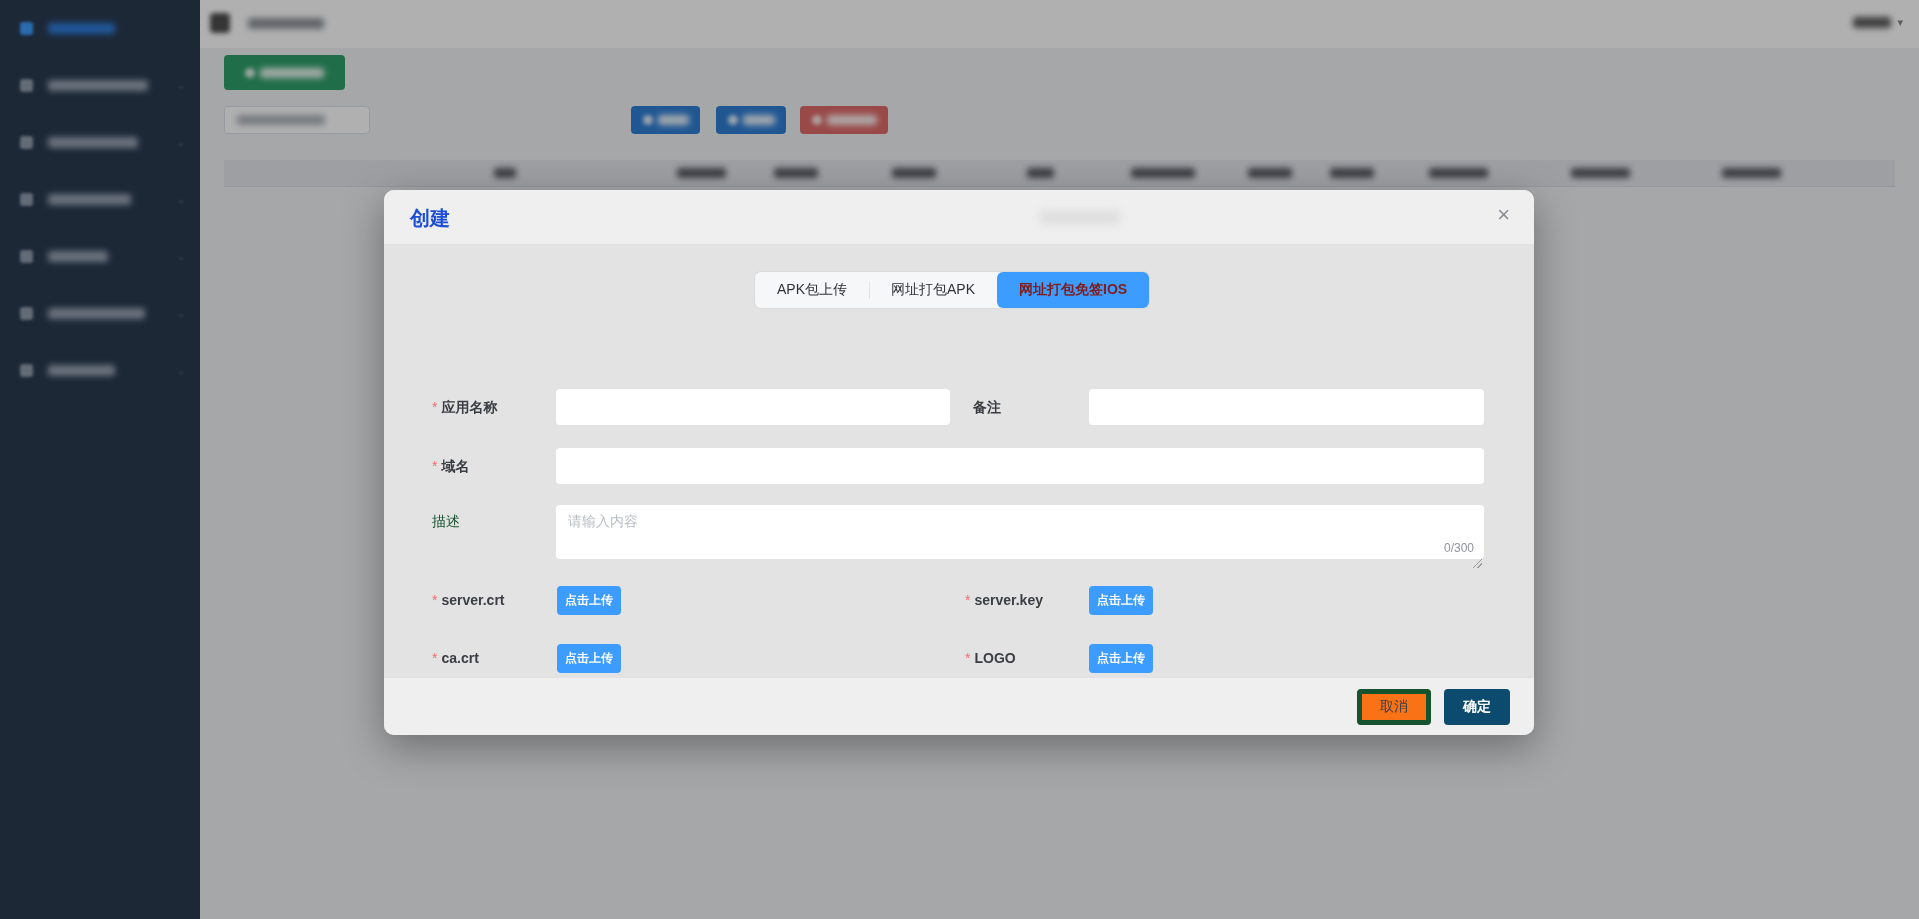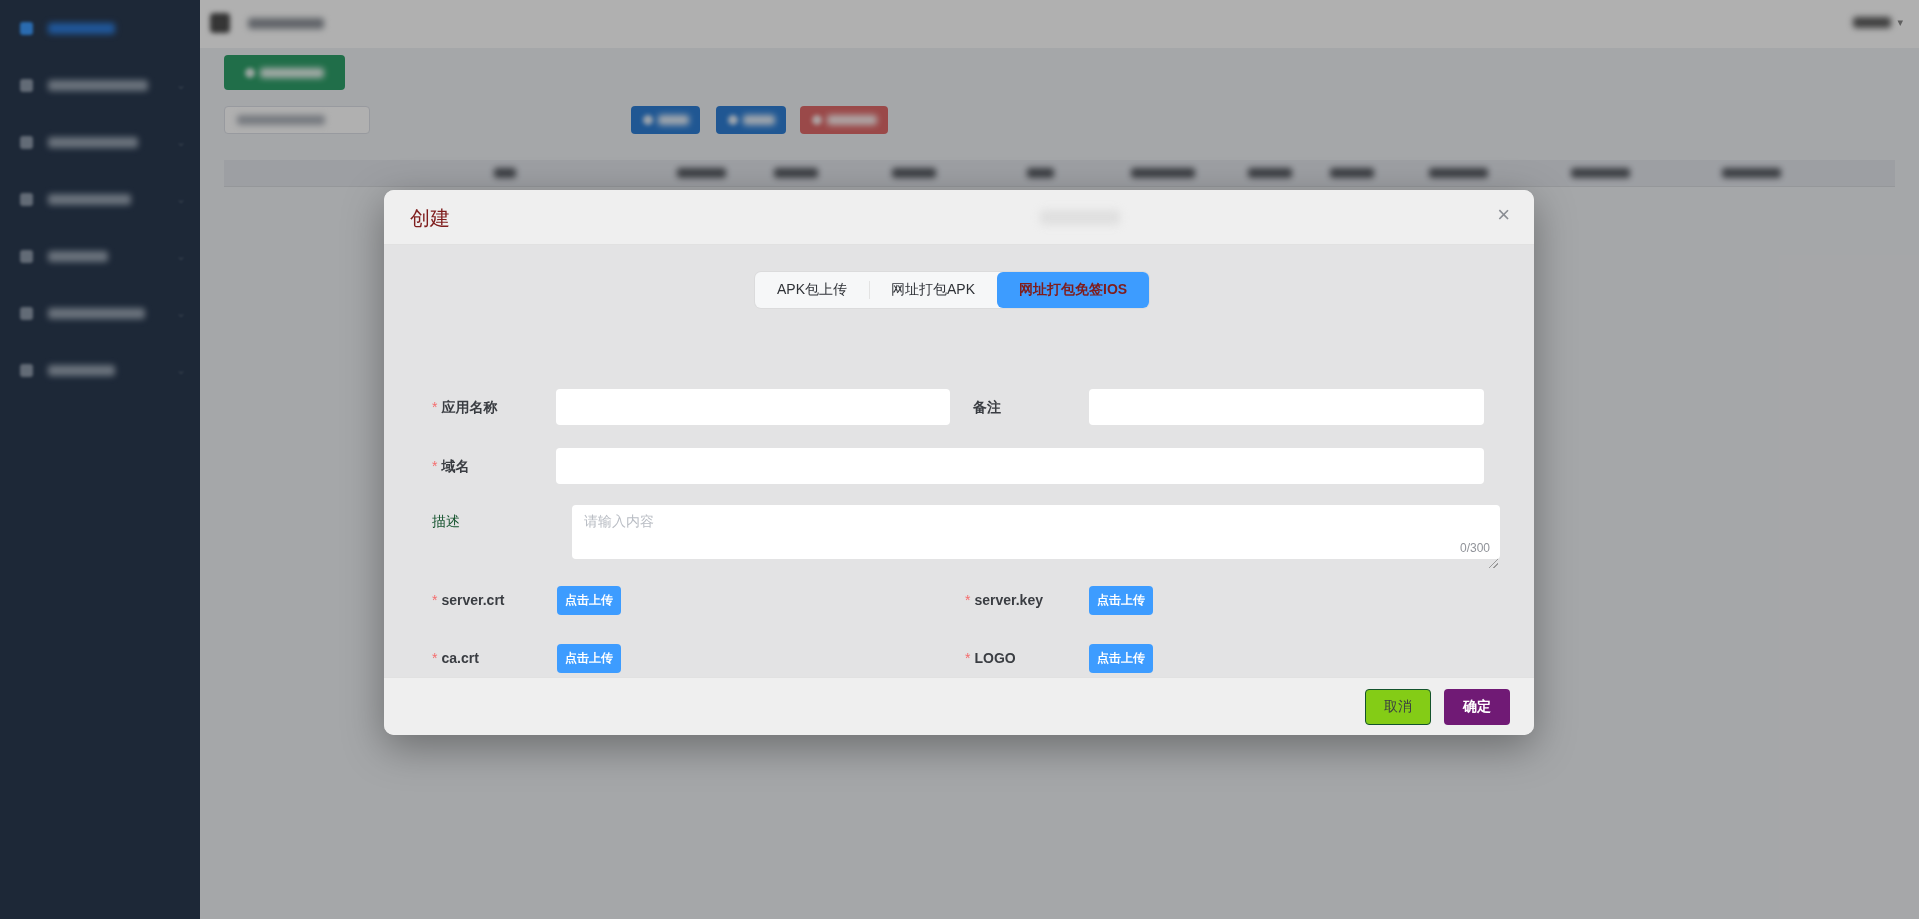--- a/index.html
+++ b/index.html
@@ -33,46 +33,46 @@
   .search-bg .tx { background:#adb2ba; width:88px; }
   .thead-bg { position:absolute; left:24px; top:112px; width:1671px; height:27px; background:#e4e7ed; border-bottom:1px solid #d8dbe0; }
   .th-bar { position:absolute; top:8px; height:10px; border-radius:3px; background:#565a61; filter:blur(3px); }
 
   
   .overlay { position:absolute; inset:0; background:rgba(0,0,0,0.31); }
 
   
   .modal { position:absolute; left:384px; top:190px; width:1150px; height:545px; background:#e3e3e4; border-radius:10px; box-shadow:0 12px 40px rgba(0,0,0,.35); overflow:hidden; }
   .modal-header { position:relative; height:55px; background:#efefef; border-bottom:1px solid #e1e1e1; }
-  .modal-title { position:absolute; left:26px; top:15px; font-size:20px; font-weight:normal; color:#7f1d1d; }
+  .modal-title { position:absolute; left:26px; top:15px; font-size:20px; font-weight:bold; color:#1d4ed8; }
   .modal-close { position:absolute; right:24px; top:14px; font-size:22px; line-height:22px; color:#8a8d93; cursor:pointer; }
   .ghost-smudge { position:absolute; left:656px; top:20px; width:80px; height:15px; background:#d2d2d2; opacity:.55; border-radius:3px; filter:blur(4px); }
 
   .modal-body { position:relative; height:432px; }
   .seg-tabs { position:absolute; left:371px; top:27px; height:36px; display:flex; background:#f6f7f8; border-radius:6px; box-shadow:0 0 0 1px rgba(0,0,0,0.03); }
   .seg-tab { height:36px; display:flex; align-items:center; justify-content:center; font-size:14px; color:#2f3237; padding:8px 22px; cursor:pointer; position:relative; }
   .seg-tab + .seg-tab::before { content:""; position:absolute; left:0; top:9px; bottom:9px; width:1px; background:#e3e3e3; }
   .seg-tab.active { background:#3d9cff; color:#7f1d1d; font-weight:bold; border-radius:6px; }
   .seg-tab.active::before { display:none; }
 
   .f-label { position:absolute; font-size:14px; color:#3a3d42; font-weight:bold; white-space:nowrap; }
   .req { color:#f56c6c; margin-right:4px; font-weight:normal; }
   .f-input { position:absolute; height:36px; background:#ffffff; border:none; border-radius:4px; padding:0 12px; font-size:14px; color:#303133; outline:none; }
-  .f-textarea-wrap { position:absolute; left:172px; top:260px; width:928px; height:54px; background:#ffffff; border-radius:4px;margin-left:16px; }
+  .f-textarea-wrap { position:absolute; left:172px; top:260px; width:928px; height:54px; background:#ffffff; border-radius:4px; }
   .f-textarea { width:100%; height:100%; background:transparent; border:none; resize:none; outline:none; padding:8px 12px; font-size:14px; font-family:inherit; color:#303133; }
   .f-textarea::placeholder { color:#b9bdc4; }
   .char-count { position:absolute; right:10px; bottom:4px; font-size:12px; color:#909399; }
   .resize-grip { position:absolute; right:2px; bottom:-9px; width:11px; height:11px;
     background:linear-gradient(135deg, transparent 0 55%, #9a9a9a 55% 62%, transparent 62% 75%, #9a9a9a 75% 82%, transparent 82%); }
   .upload-btn { position:absolute; width:64px; height:29px; background:#3d9cff; color:#fff; font-size:12px; font-weight:bold; border:none; border-radius:4px; cursor:pointer; }
 
   .modal-footer { position:absolute; left:0; right:0; bottom:0; height:58px; background:#efefef; border-top:1px solid #e1e1e1; display:flex; align-items:center; justify-content:flex-end; padding-right:24px; gap:13px; }
   .btn { height:36px; min-width:66px; border-radius:4px; font-size:14px; cursor:pointer; border:none; padding:0 18px; font-family:inherit; }
-  .btn-cancel { background:#84cc16; color:#3a3d42; border:1px solid #14532d; }
-  .btn-confirm { background:#701a75; color:#ffffff; font-weight:bold; }
+  .btn-cancel { background:#f97316; color:#3a3d42; border:5px solid #14532d; }
+  .btn-confirm { background:#0c4a6e; color:#ffffff; font-weight:bold; }
 </style>
 </head>
 <body>
 
 <div class="page">
   <div class="sidebar" id="sidebar">
       <div class="side-item active" style="top: 8px;">
         <span class="side-icon"></span>
         <span class="side-bar" style="width:67px"></span>
       </div>

